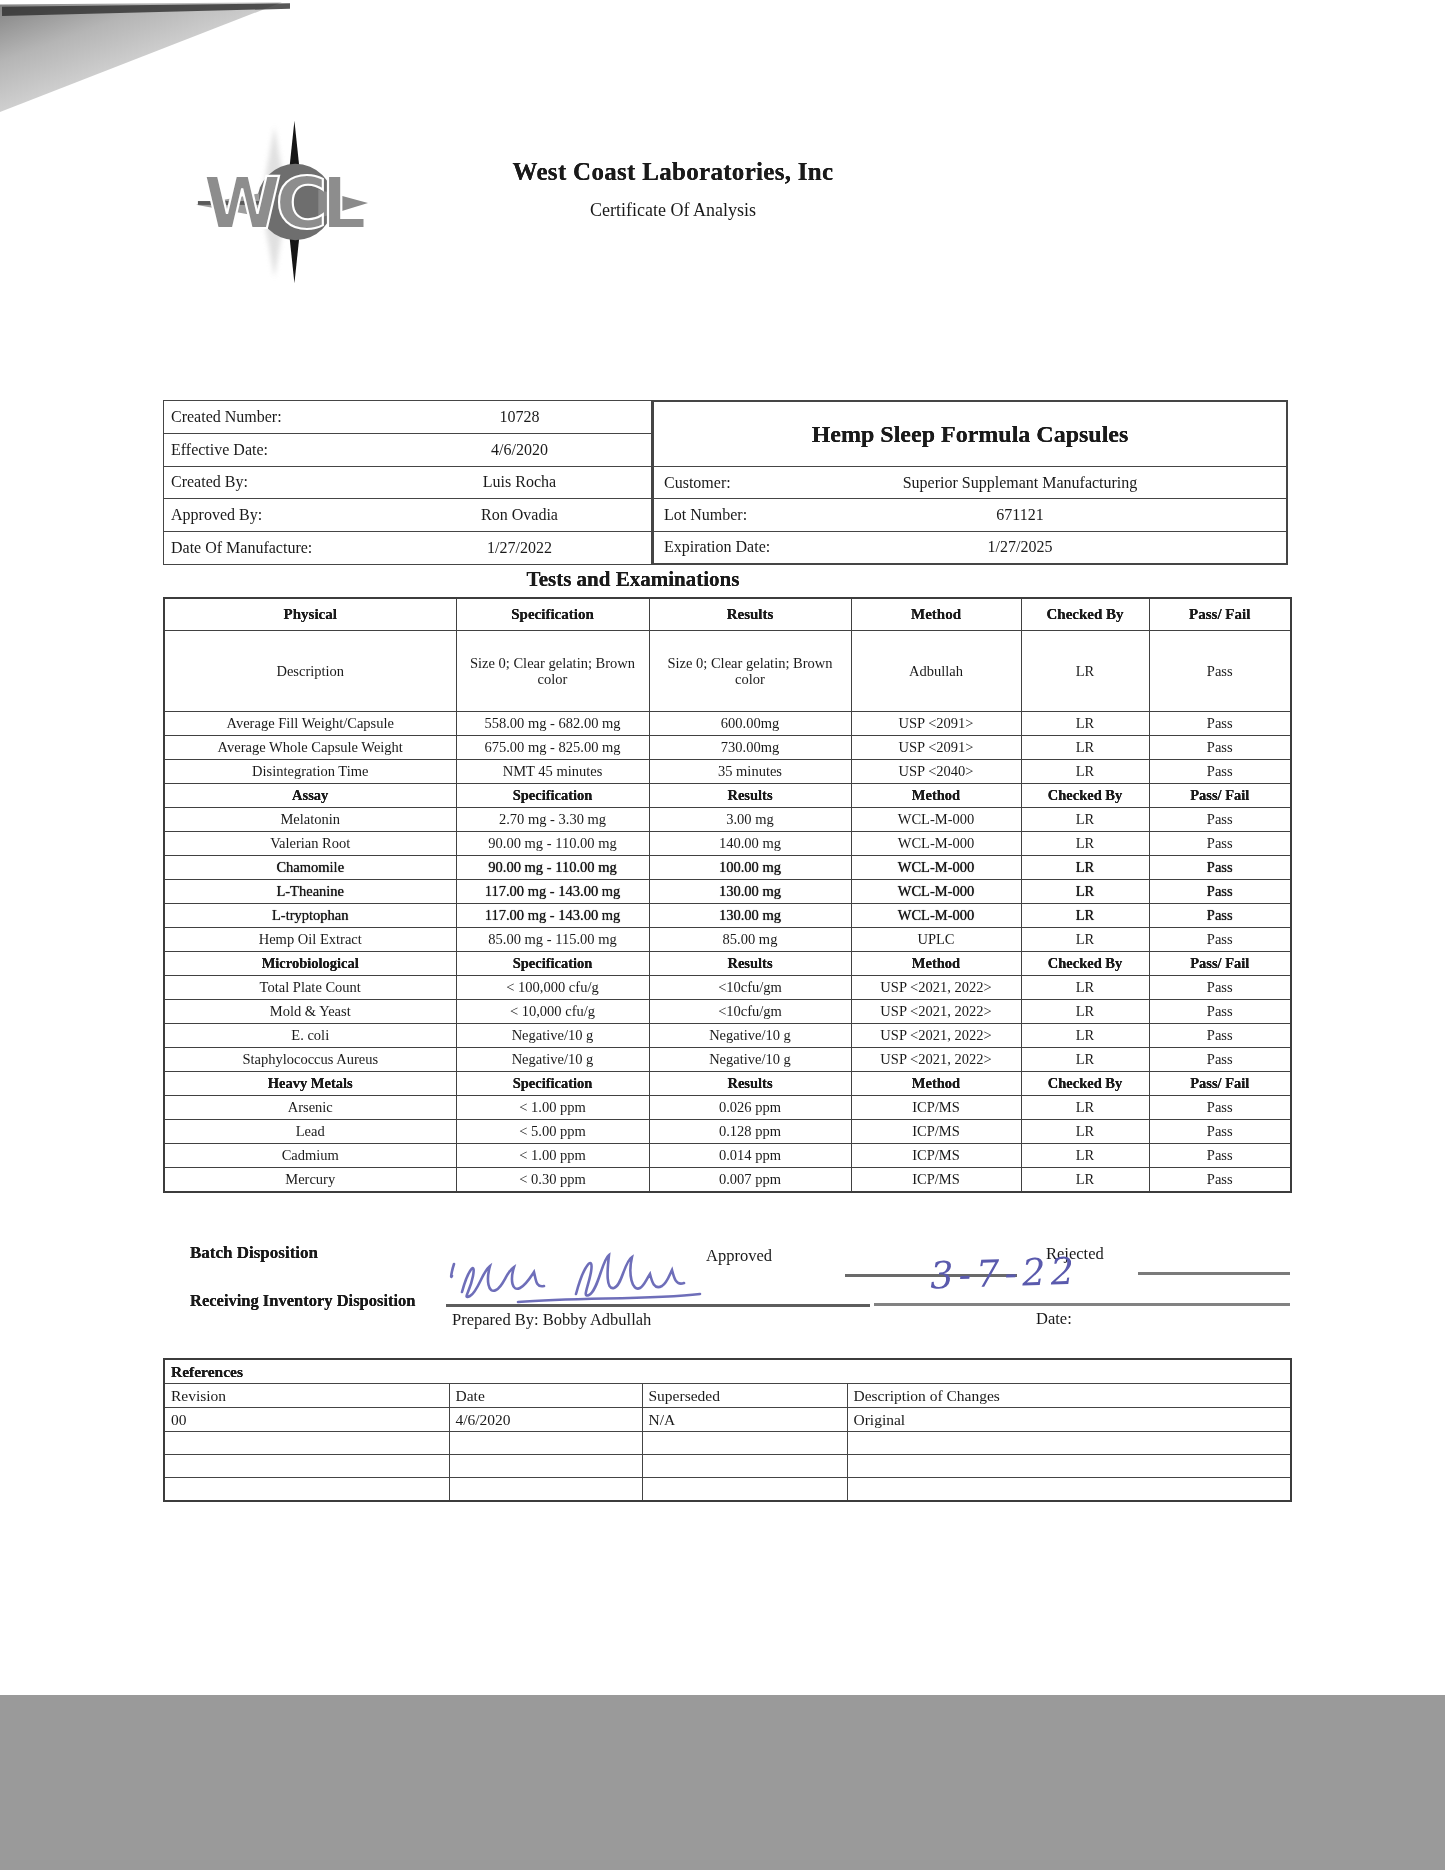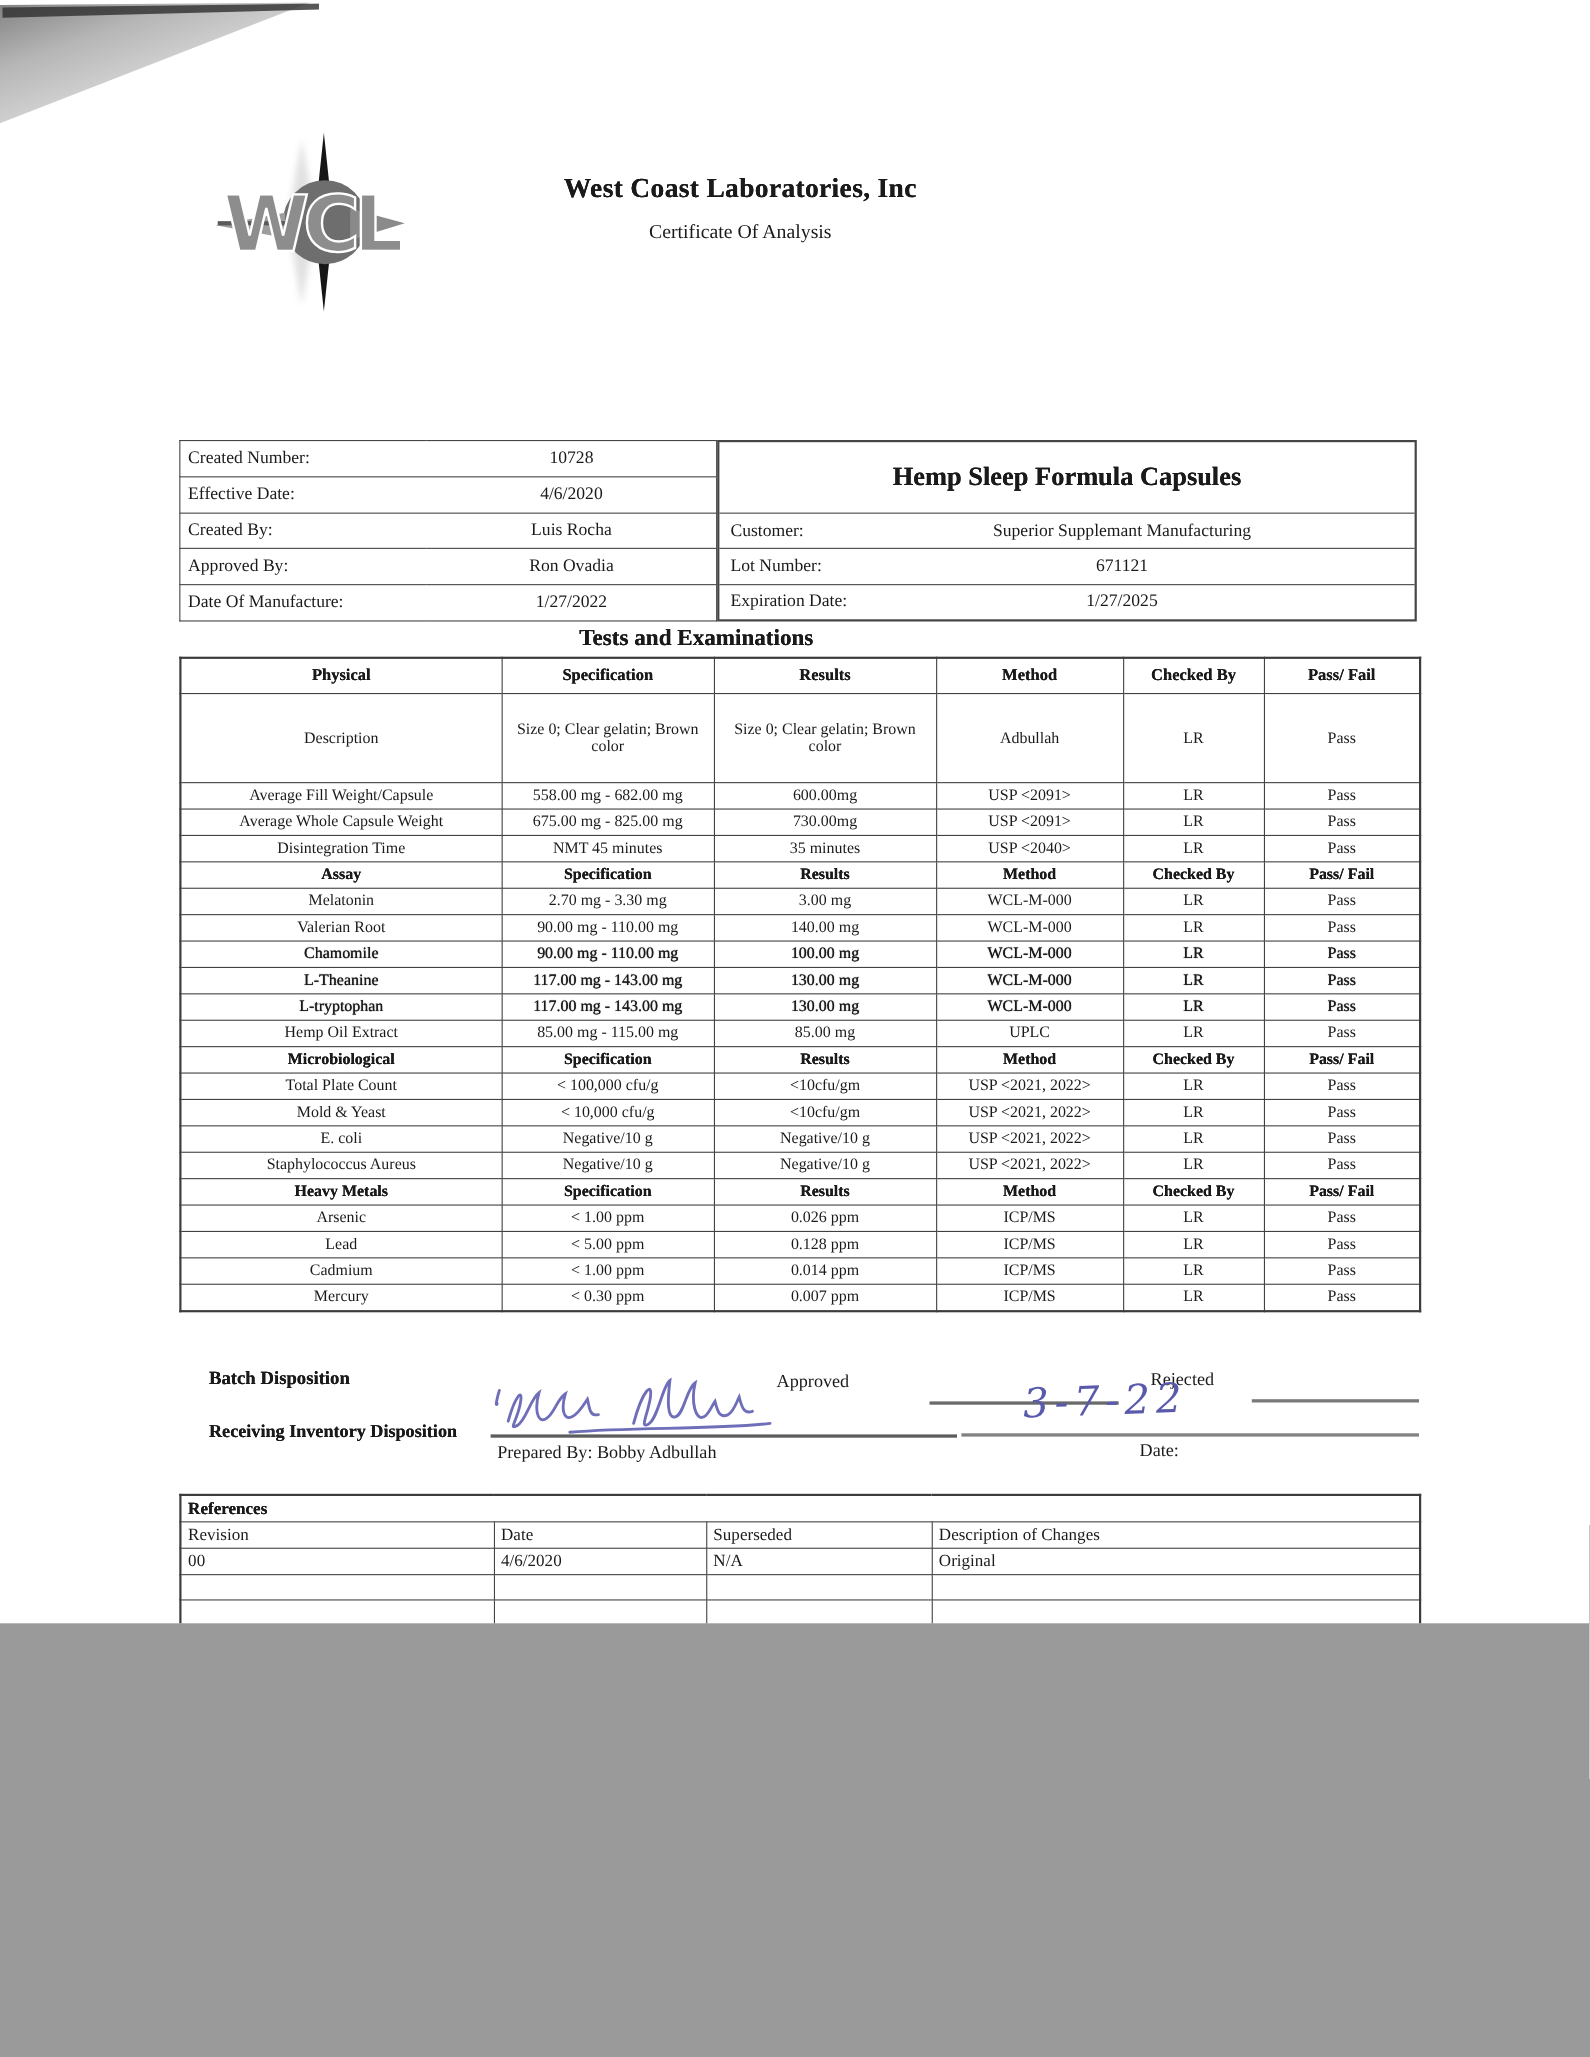--- a/index.html
+++ b/index.html
@@ -1,17 +1,17 @@
 <!DOCTYPE html>
 <html><head>
 <meta charset="utf-8">
 <style>
   html,body{margin:0;padding:0;background:#9a9a9a;}
   .page{
-    position:relative;width:1445px;height:1476px;background:#ffffff;
+    position:relative;width:1445px;height:1695px;background:#ffffff;
     font-family:"Liberation Serif","DejaVu Serif",serif;color:#1a1a1a;
     overflow:hidden;margin:0 auto;
   }
   
   .corner-artifact{position:absolute;left:0;top:0;width:300px;height:112px;
     clip-path:polygon(0 4%,94% 2%,0 100%);
     background:linear-gradient(160deg,#7f7f7f 0%,#b5b5b5 28%,#dcdcdc 62%,#f3f3f3 100%);}
   .corner-edge{position:absolute;left:2px;top:2px;width:288px;height:16px;
     clip-path:polygon(0 30%,100% 8%,100% 42%,0 88%);background:#2e2e2e;opacity:.8;}
   .bottom-scan-line{position:absolute;left:250px;top:1857px;width:900px;height:3px;opacity:.65;

